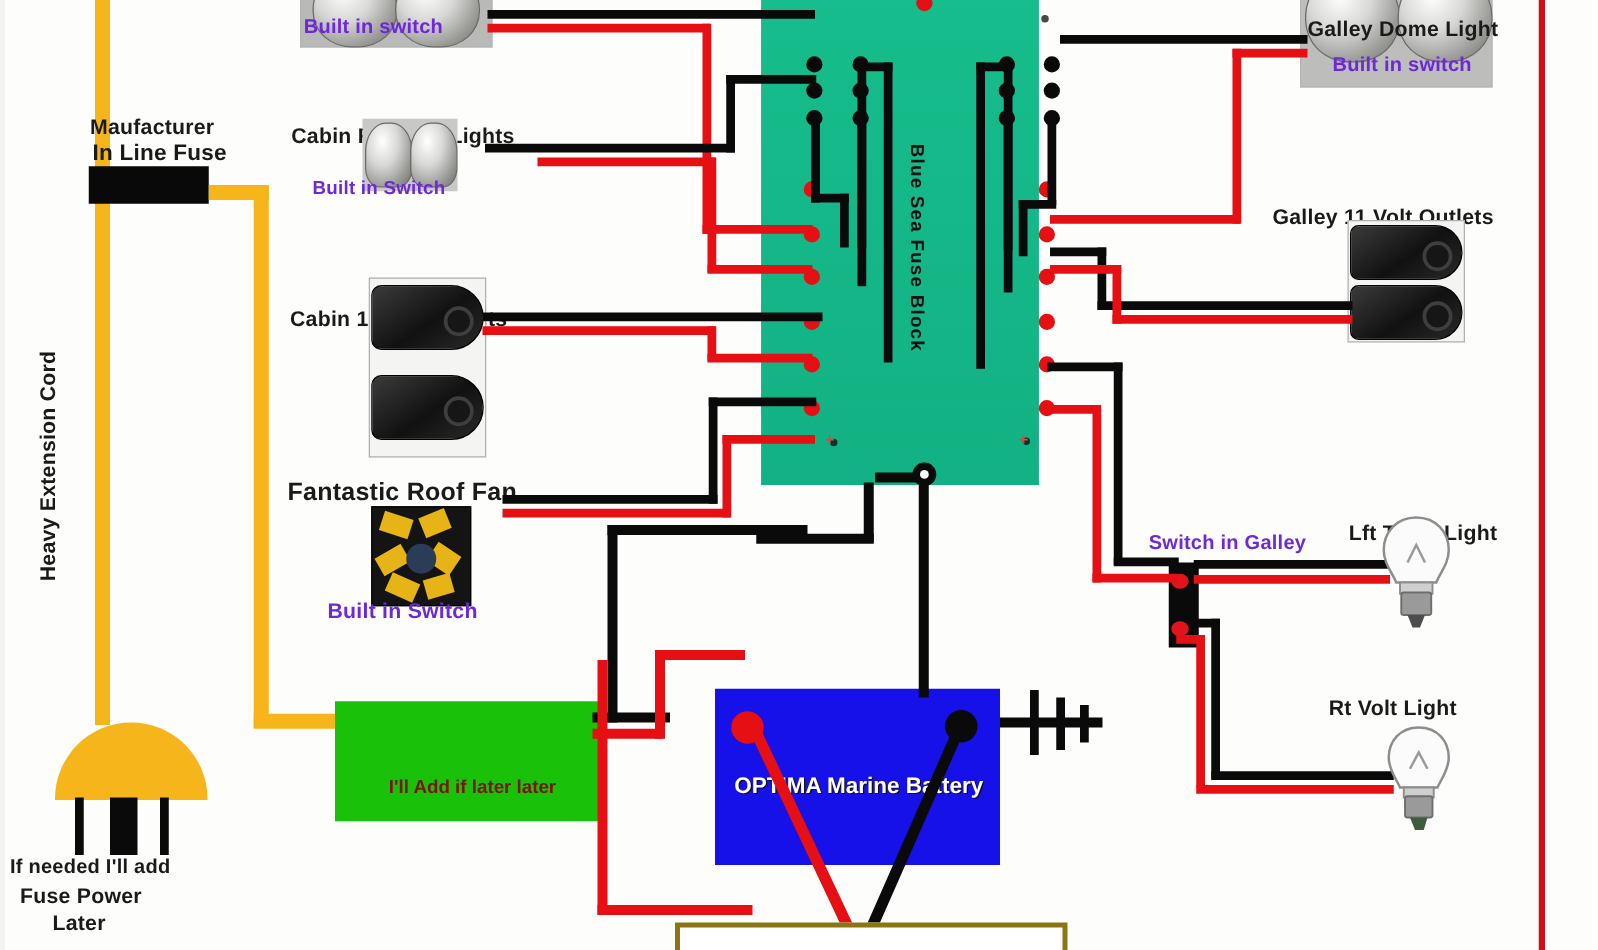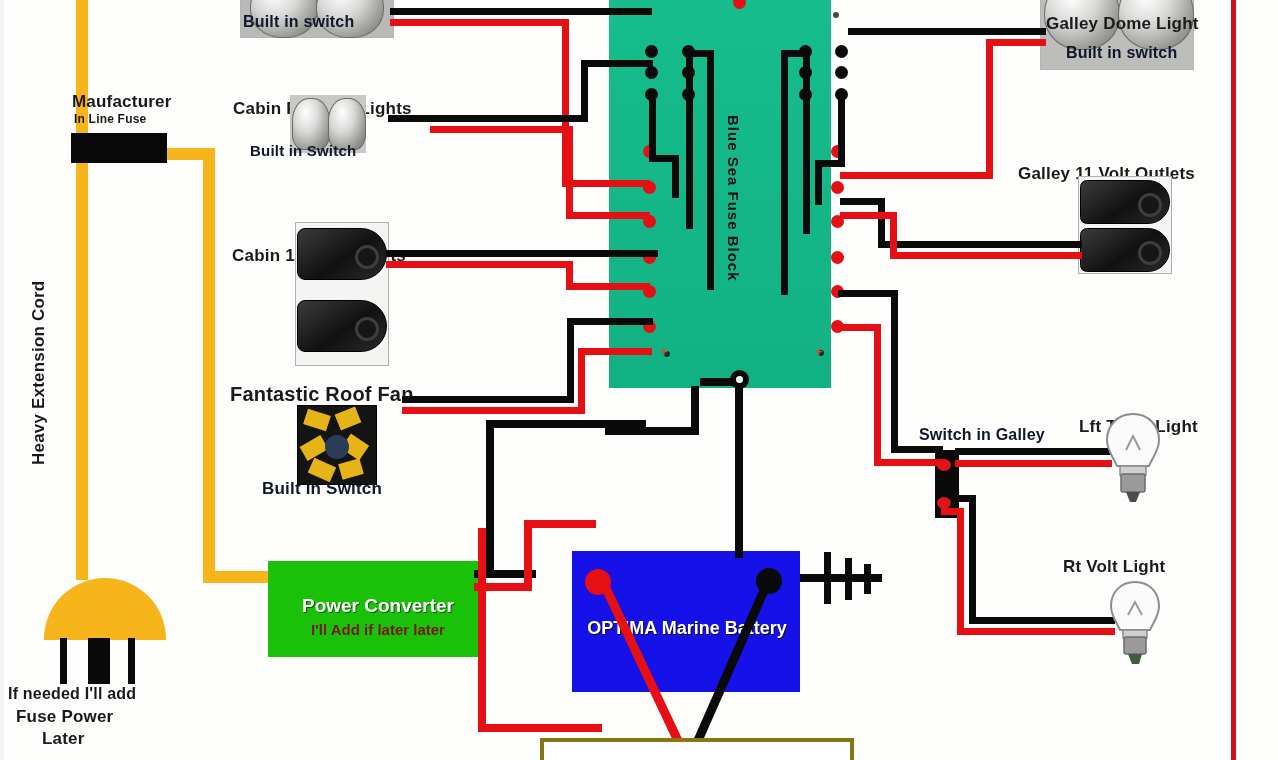--- a/index.html
+++ b/index.html
@@ -7,21 +7,21 @@
     position:relative;width:1278px;height:760px;overflow:hidden;
     background:#fdfdfb;font-family:"Liberation Sans",sans-serif;
   }
   
   .wire{position:absolute;}
   .blk{background:#0a0a0a;}
   .red{background:#e60f14;}
   .ylw{background:#f5b51b;}
   .lbl{position:absolute;font-weight:bold;color:#1a1a1a;white-space:nowrap;
        letter-spacing:.2px;line-height:1.05;}
-  .lbl-red{position:absolute;font-weight:bold;color:#0f172a;white-space:nowrap;
+  .lbl-red{position:absolute;font-weight:bold;color:#6d28d9;white-space:nowrap;
        letter-spacing:.2px;line-height:1.05;}
   .dot{position:absolute;border-radius:50%;}
   
   #fuseblock{position:absolute;left:609px;top:-6px;width:222px;height:394px;
     background:#18b98a;background-image:linear-gradient(180deg,#17bd8c 0%,#12b183 100%);}
   #fb-title{position:absolute;left:712px;top:115px;width:30px;height:250px;
     color:#111;font-weight:bold;font-size:15px;letter-spacing:1px;
     writing-mode:vertical-rl;text-orientation:mixed;}
   .term{position:absolute;width:13px;height:13px;border-radius:50%;background:#0a0a0a;}
   .fuse{position:absolute;width:13px;height:13px;border-radius:50%;background:#e60f14;}
@@ -79,21 +79,21 @@
 
   <div class="lbl" style="left:30px;top:215px;font-size:17px;width:26px;height:250px;
               writing-mode:vertical-rl;text-orientation:mixed;transform:rotate(180deg);">Heavy Extension Cord</div>
 
   <div class="lbl" style="left:8px;top:686px;font-size:16px;">If needed I'll add</div>
   <div class="lbl" style="left:16px;top:708px;font-size:17px;">Fuse Power</div>
   <div class="lbl" style="left:42px;top:730px;font-size:17px;">Later</div>
 
   <div id="inlinefuse"></div>
   <div class="lbl" style="left:72px;top:93px;font-size:17px;">Maufacturer</div>
-  <div class="lbl" style="left:74px;top:113px;font-size:12px;">In Line Fuse</div>
+  <div class="lbl" style="left:74px;top:113px;font-size:18px;">In Line Fuse</div>
 
   <div class="wire ylw" style="left:167px;top:148px;width:48px;height:12px;"></div>
   <div class="wire ylw" style="left:203px;top:148px;width:12px;height:434px;"></div>
   <div class="wire ylw" style="left:203px;top:571px;width:70px;height:12px;"></div>
 
   <div id="fuseblock"></div>
   <div id="fb-title">Blue Sea Fuse Block</div>
 
   <div class="fuse" style="left:733px;top:-4px;"></div>
   <div class="mini" style="left:644px;top:8px;"></div>
@@ -253,21 +253,20 @@
   <div class="wire red" style="left:957px;top:628px;width:158px;height:7px;"></div>
   <svg class="bulb" style="left:1106px;top:578px;" width="58" height="90" viewBox="0 0 58 90">
     <path d="M29 4 C14 4 5 15 5 28 C5 38 11 45 14 52 L44 52 C47 45 53 38 53 28 C53 15 44 4 29 4 Z" fill="#fbfbfb" stroke="#8d8d8d" stroke-width="2"></path>
     <path d="M22 37 L29 24 L36 37" fill="none" stroke="#9a9a9a" stroke-width="2"></path>
     <rect x="17" y="52" width="24" height="8" fill="#cfcfcf" stroke="#8d8d8d" stroke-width="1.5"></rect>
     <rect x="18" y="59" width="22" height="17" rx="2" fill="#9a9a9a" stroke="#6e6e6e" stroke-width="1.5"></rect>
     <path d="M22 76 L36 76 L33 86 L26 86 Z" fill="#3f5c3f"></path>
   </svg>
 
   <div id="converter"></div>
-  <div id="conv-l1">Power Converter</div>
   <div id="conv-l2">I'll Add if later later</div>
 
   <div class="wire blk" style="left:474px;top:570px;width:62px;height:8px;"></div>
   <div class="wire blk" style="left:486px;top:420px;width:8px;height:158px;"></div>
   <div class="wire blk" style="left:486px;top:420px;width:160px;height:8px;"></div>
   <div class="wire red" style="left:474px;top:583px;width:56px;height:8px;"></div>
   <div class="wire red" style="left:524px;top:520px;width:8px;height:71px;"></div>
   <div class="wire red" style="left:524px;top:520px;width:72px;height:8px;"></div>
 
   <div id="battery"></div>

